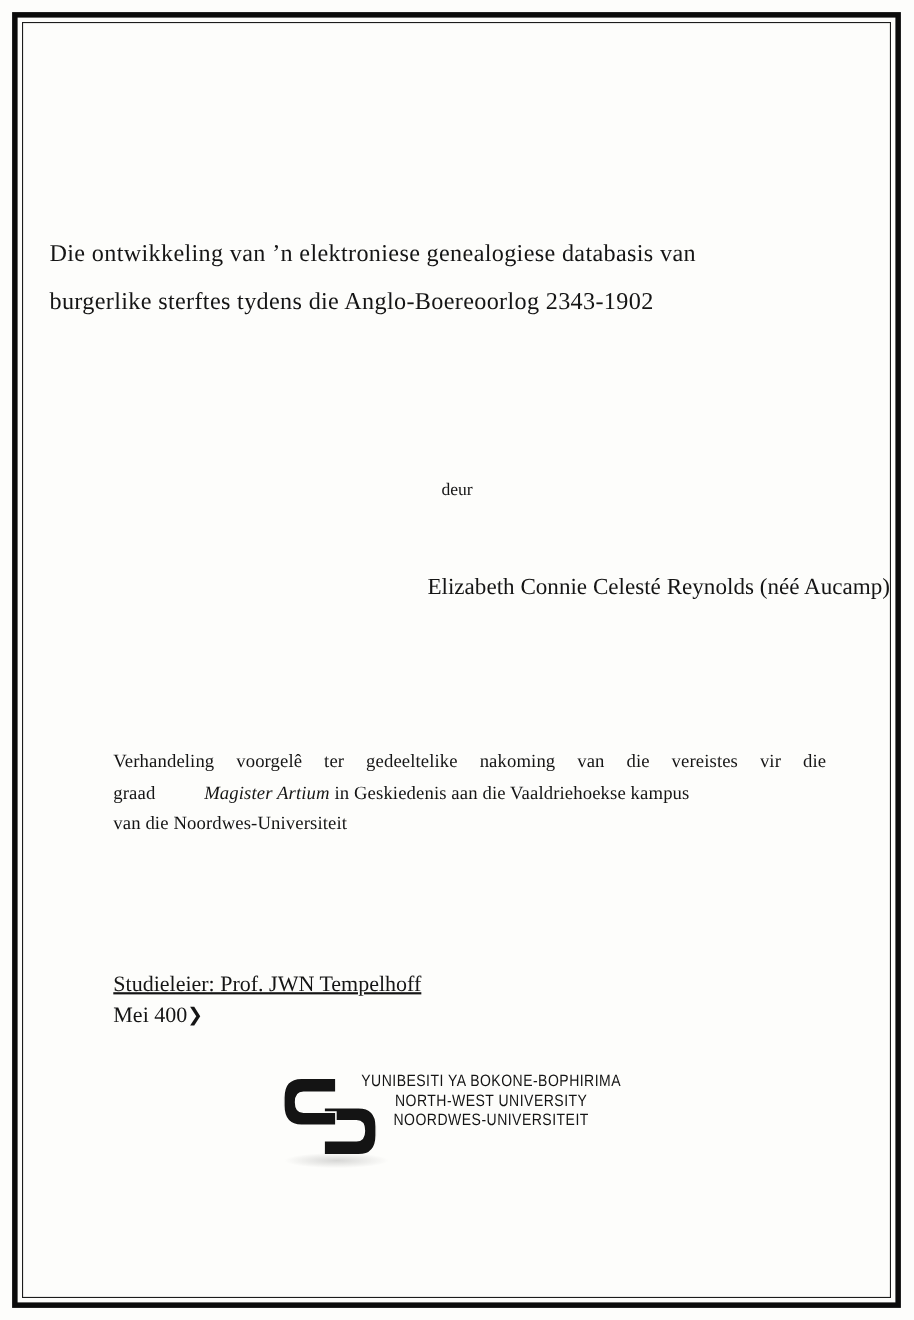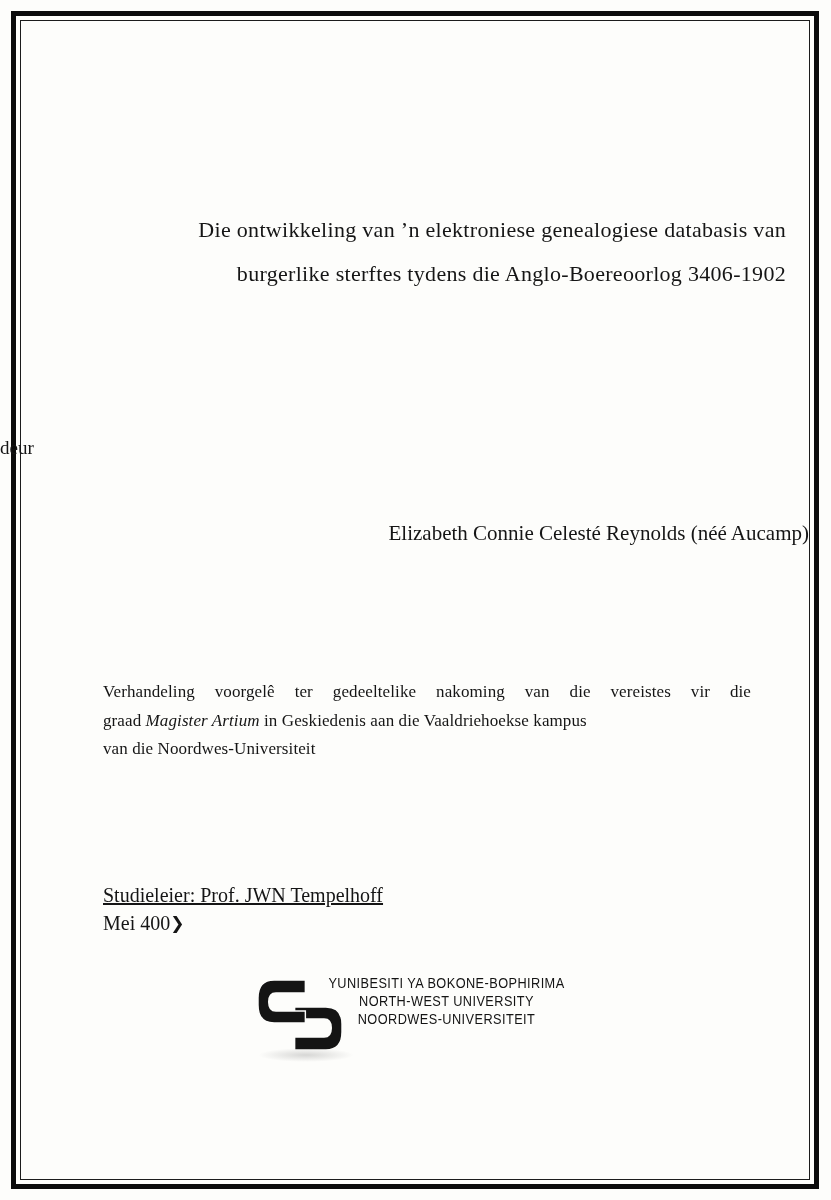--- a/index.html
+++ b/index.html
@@ -8,36 +8,36 @@
     background:#fdfdfb; overflow:hidden;
     font-family:"Liberation Serif", serif; color:#151515;
   }
   .frame-outer{ position:absolute; top:11px; left:11px; right:12px; bottom:11px;
     border:5px solid #0b0b0b; }
   .frame-inner{ position:absolute; top:20px; left:20px; right:21px; bottom:20px;
     border:1px solid #1c1c1c; }
 
   .title{
     position:absolute; top:208px; left:45px; right:45px;
-    text-align:right; font-size:22px; line-height:44px; letter-spacing:0.3px;
+    text-align:left; font-size:22px; line-height:44px; letter-spacing:0.3px;
   }
   .byline{
     position:absolute; top:437px; left:0; right:0;
-    text-align:left; font-size:19px;
+    text-align:center; font-size:16px;
   }
   .author{
     position:absolute; top:521px; left:0; right:22px;
     text-align:right; font-size:21px;
   }
   .submission{
     position:absolute; top:678px; left:103px; width:648px;
     font-size:17px; line-height:28.5px; letter-spacing:0.1px;
   }
   .submission .just{ text-align:justify; text-align-last:justify; }
-  .submission em{ font-style:italic; }
+  .submission em{ font-style:italic;margin-left:40px; }
 
   .supervisor{
     position:absolute; top:884px; left:103px; font-size:20px;text-decoration:underline;
   }
   .dateline{
     position:absolute; top:912px; left:103px; font-size:20px;
   }
   .dateline .glyph{
     font-family:"DejaVu Sans", sans-serif; font-size:17px; font-weight:bold;
     letter-spacing:0; position:relative; top:-1px;
@@ -63,21 +63,21 @@
 </head>
 <body>
 
 <div class="page">
 
   <div class="frame-outer"></div>
   <div class="frame-inner"></div>
 
   <div class="title">
     <div>Die ontwikkeling van ’n elektroniese genealogiese databasis van</div>
-    <div>burgerlike sterftes tydens die Anglo-Boereoorlog 3406-1902</div>
+    <div>burgerlike sterftes tydens die Anglo-Boereoorlog 2343-1902</div>
   </div>
 
   <div class="byline">deur</div>
 
   <div class="author">Elizabeth Connie Celesté Reynolds (néé Aucamp)</div>
 
   <div class="submission">
     <div class="just">Verhandeling voorgelê ter gedeeltelike nakoming van die vereistes vir die</div>
     <div><span>graad </span><em>Magister Artium</em><span> in Geskiedenis aan die Vaaldriehoekse kampus</span></div>
     <div>van die Noordwes-Universiteit</div>

